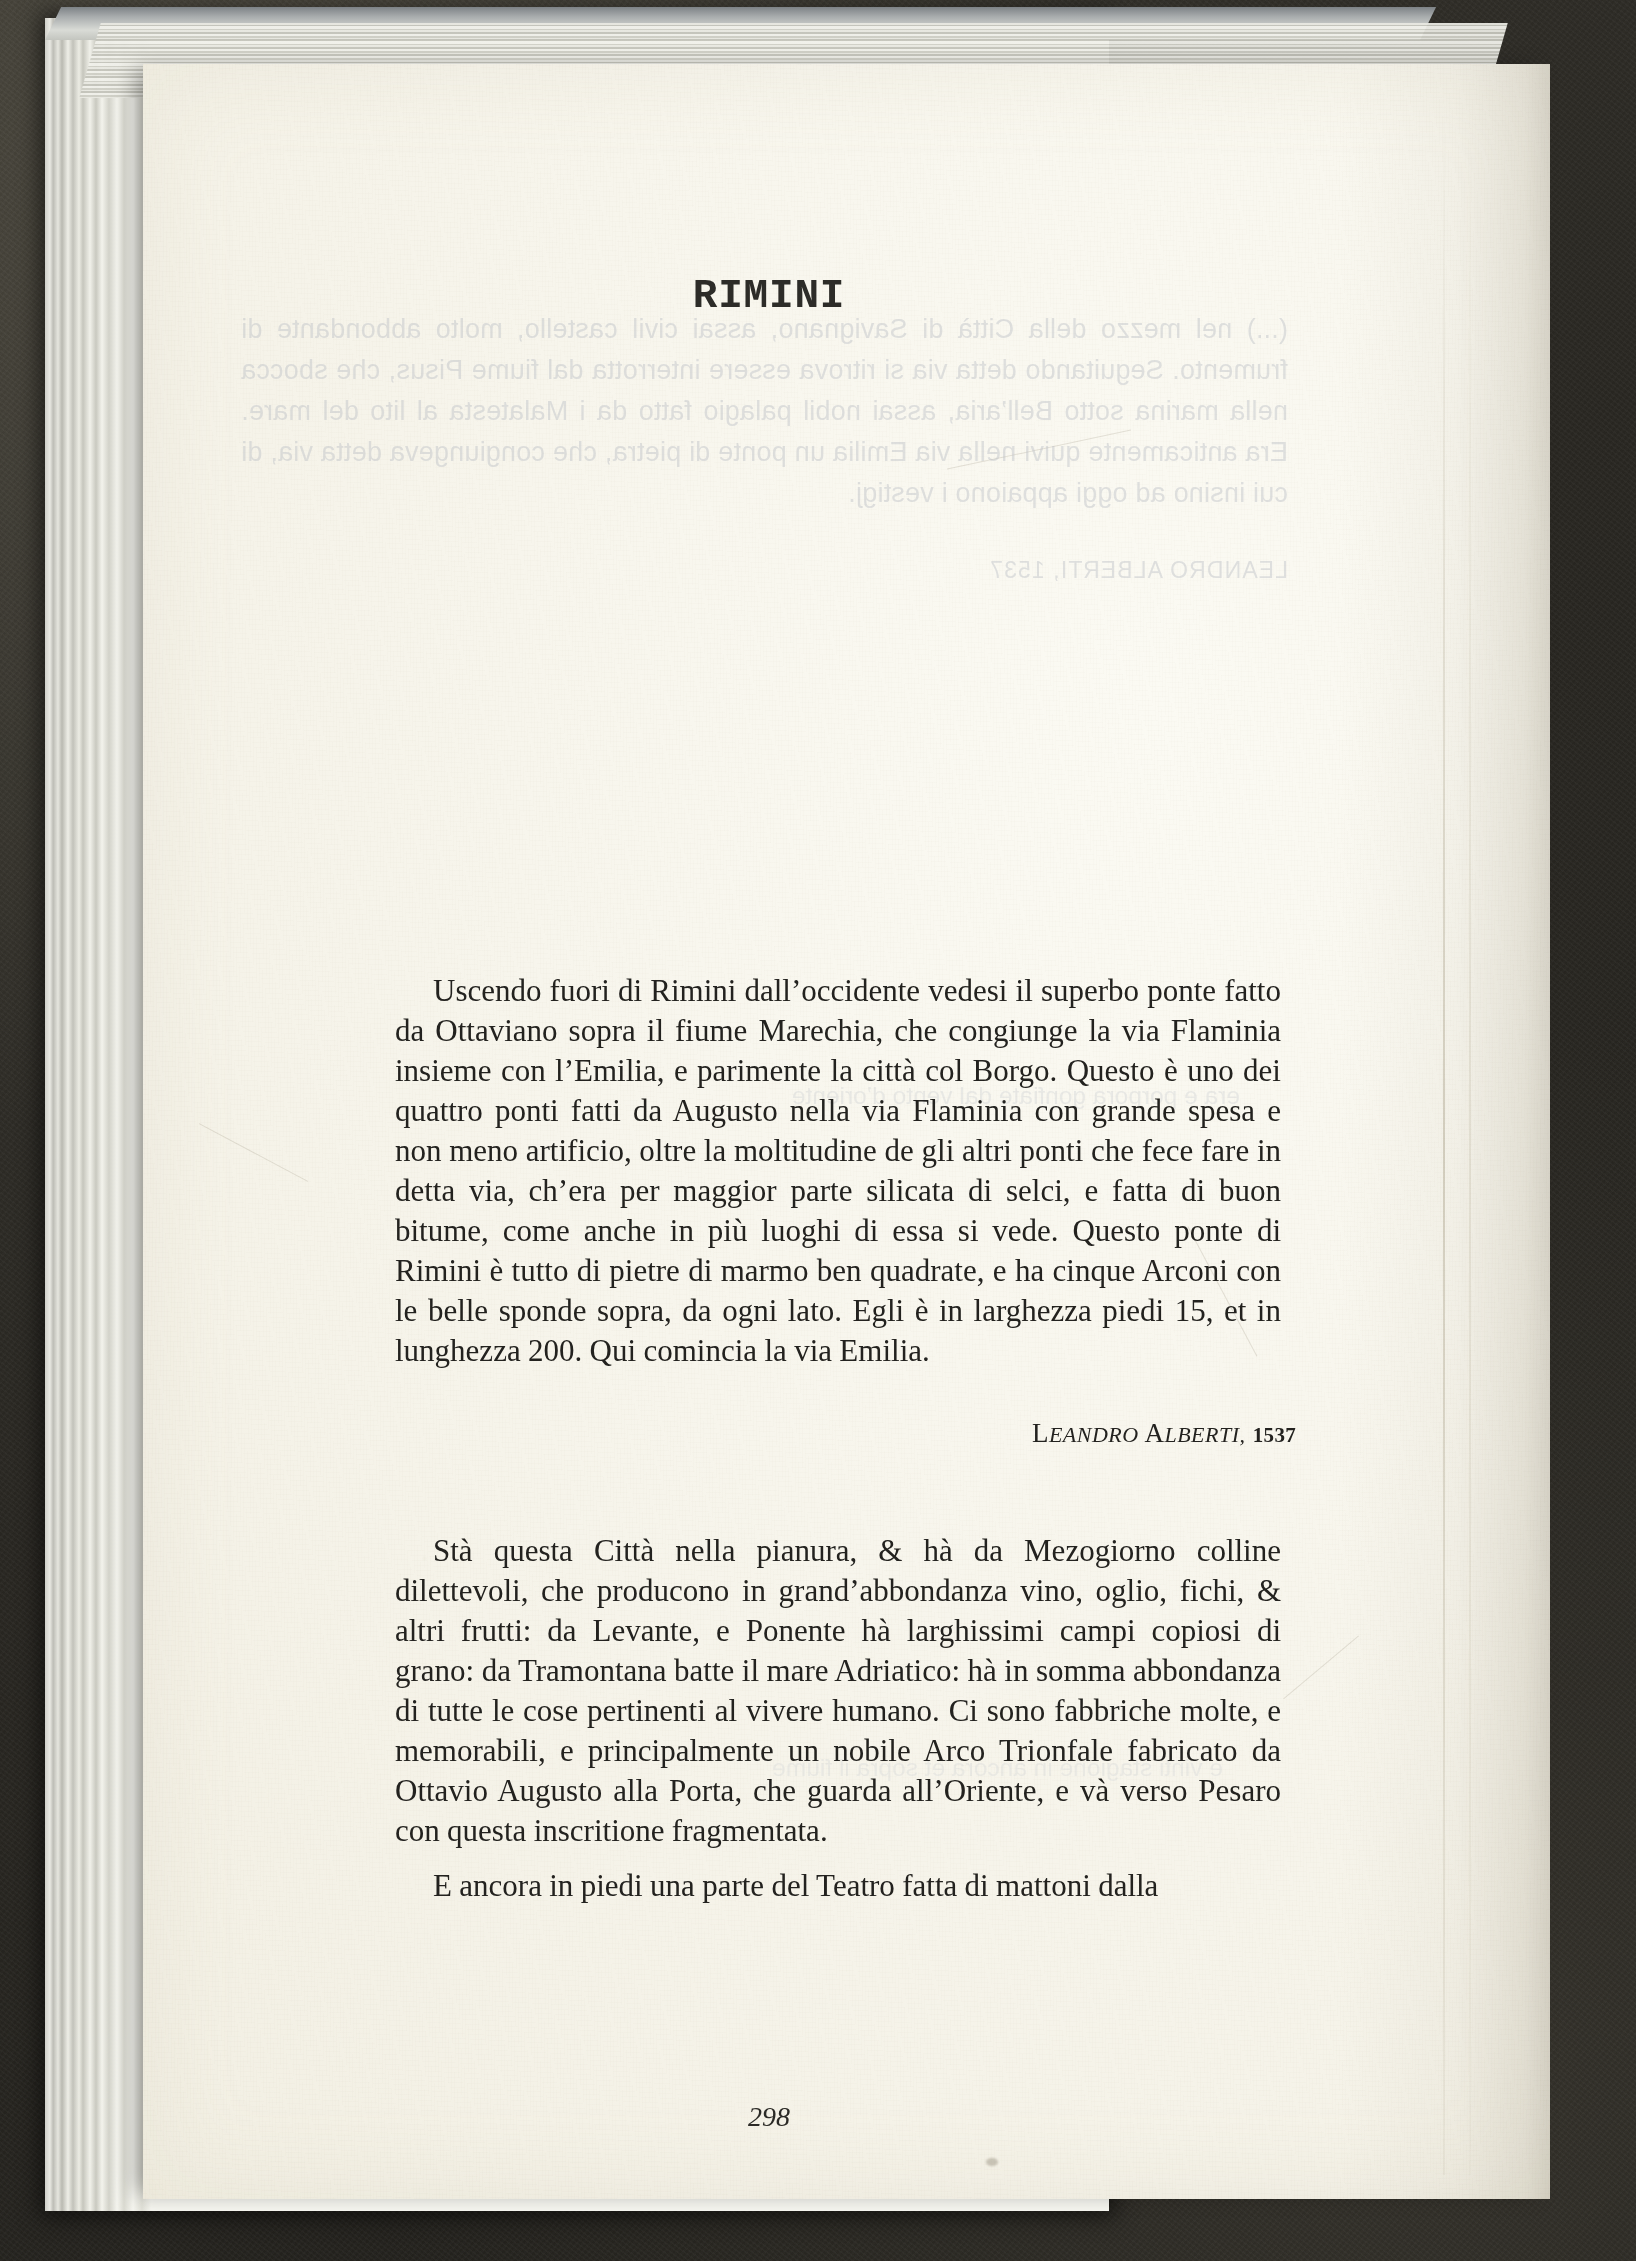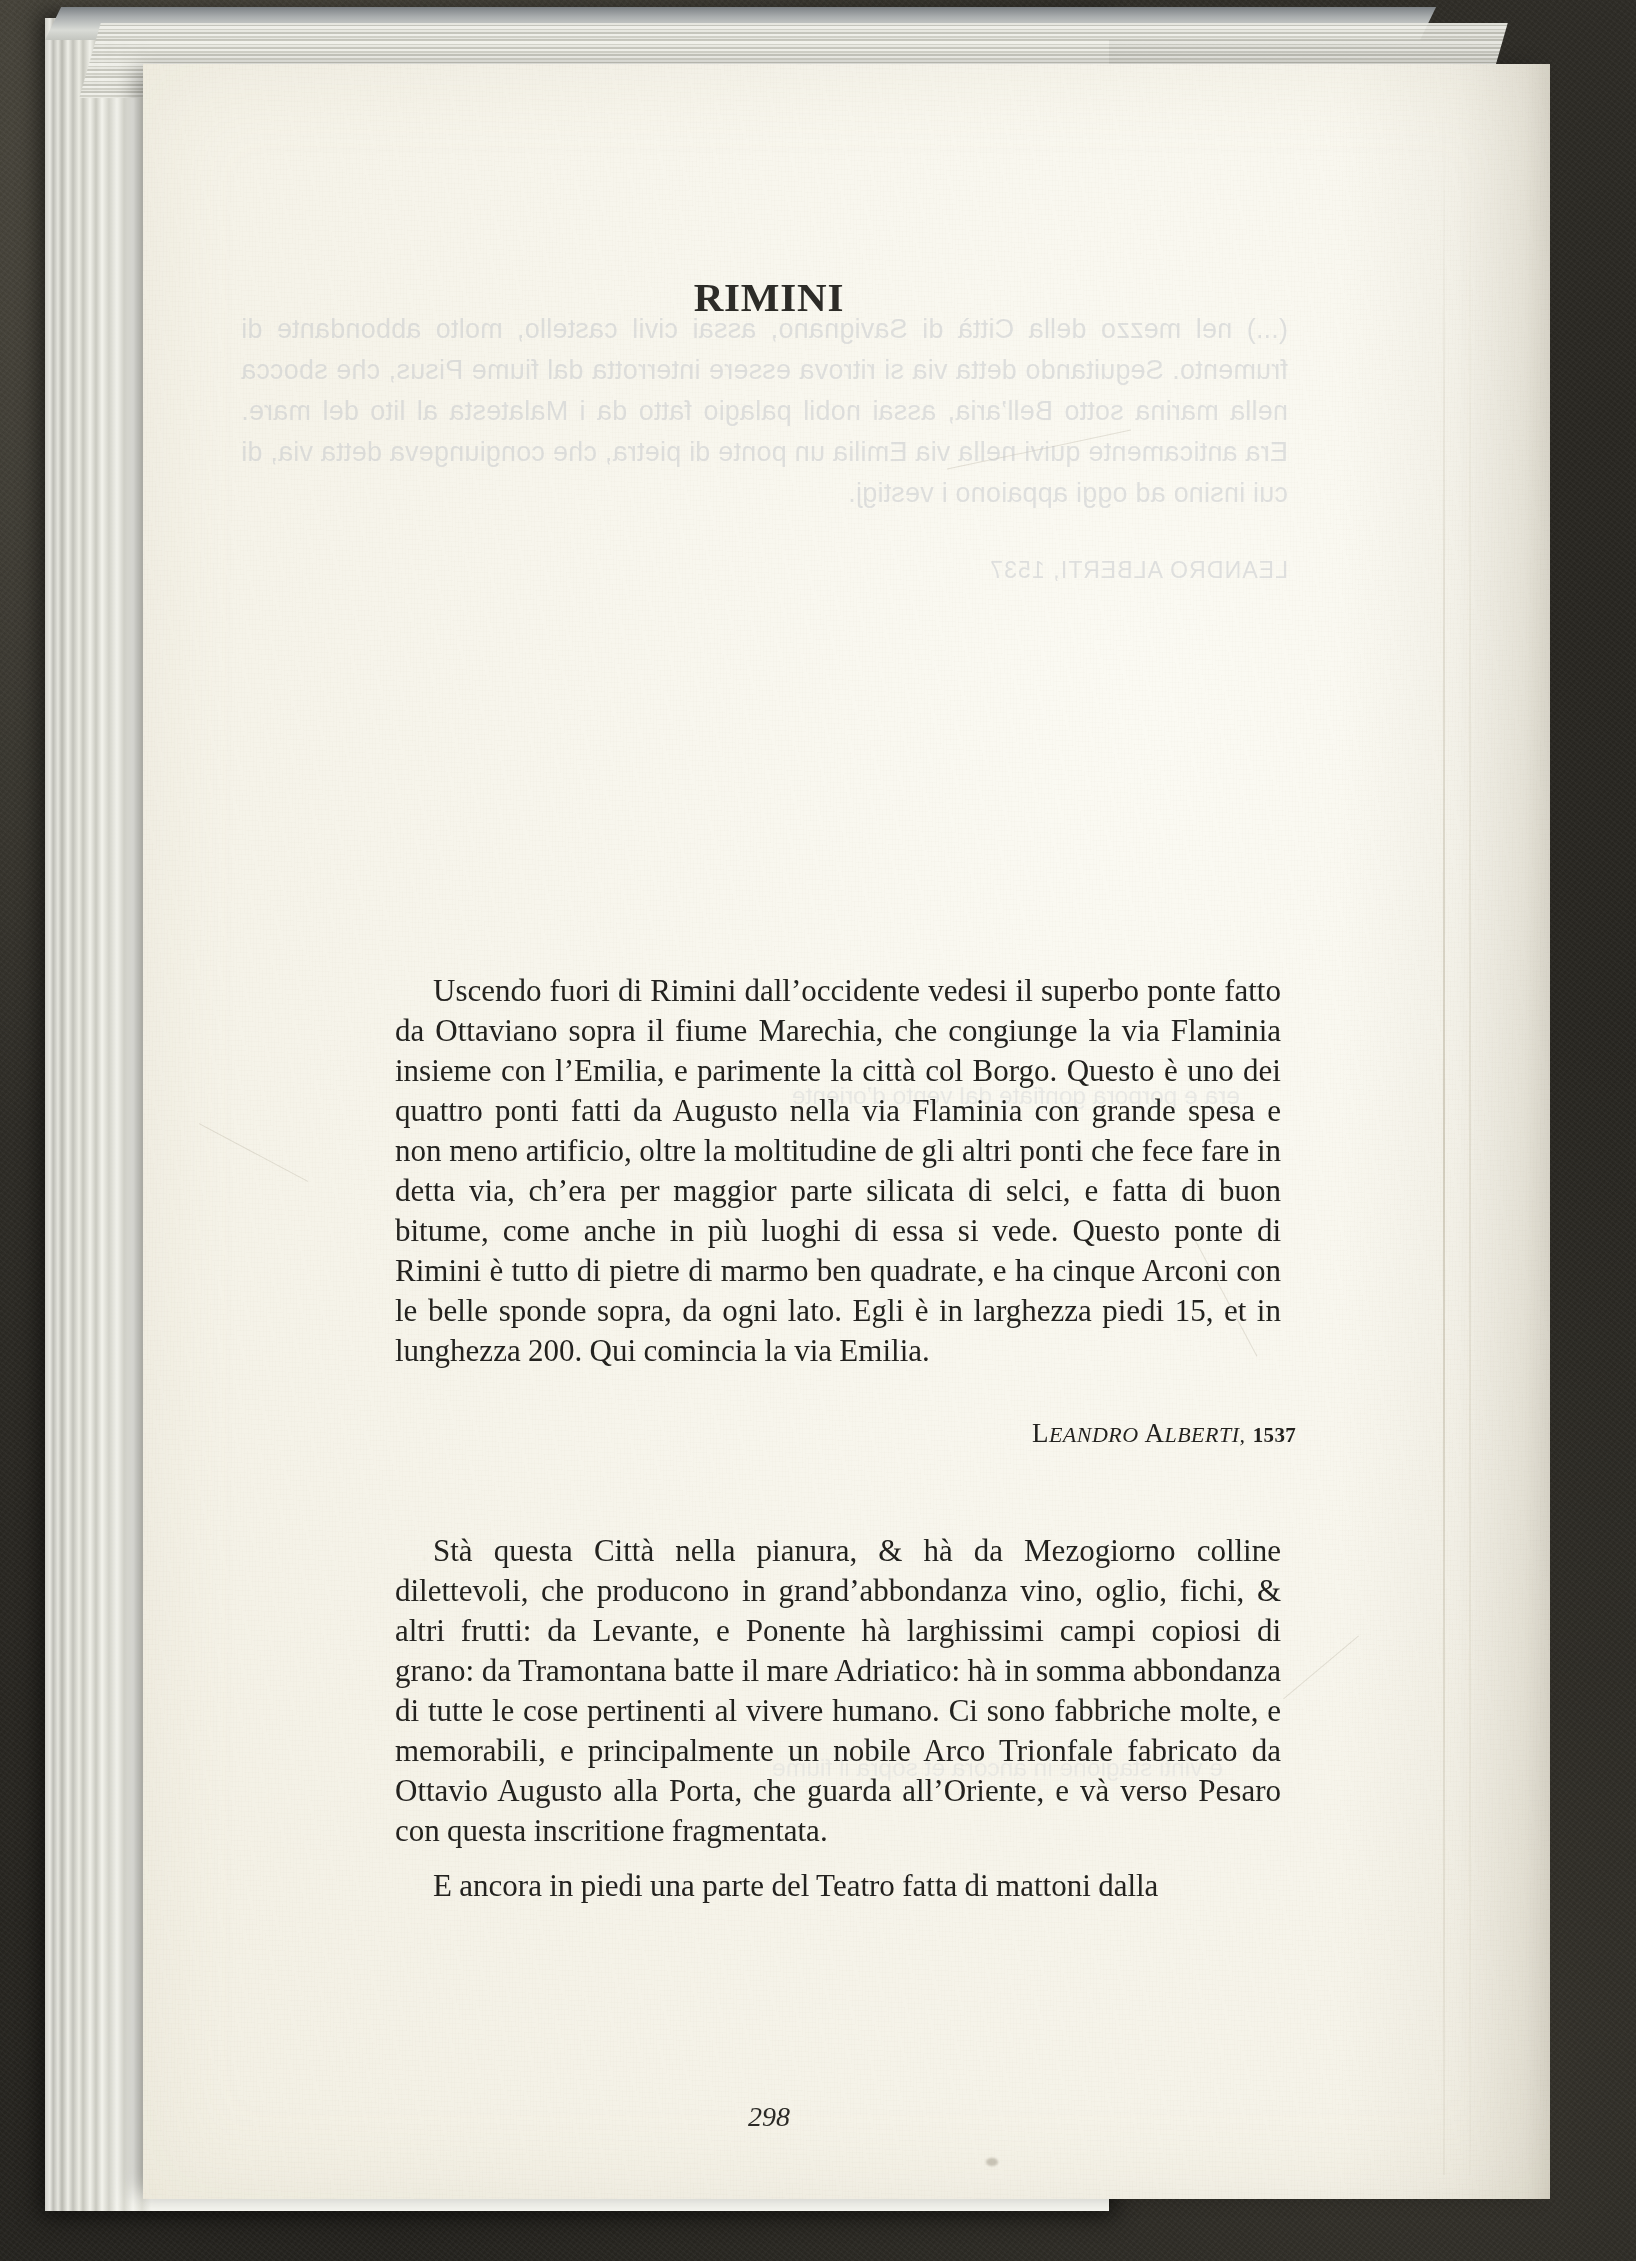--- a/index.html
+++ b/index.html
@@ -195,21 +195,21 @@
   .chapter-title {
     position: absolute;
     left: 0;
     right: 155px;
     top: 209px;
     text-align: center;
     font-size: 41px;
     letter-spacing: 0.8px;
     color: #2d2c28;
     font-weight: 700;
-    font-family: Liberation Serif, serif;
+    font-family: Liberation Mono, monospace;
   }
 
   .textblock {
     position: absolute;
     left: 237px;
     width: 916px;
     color: #23221f;
     font-size: 31px;
     line-height: 40px;
     text-align: justify;

